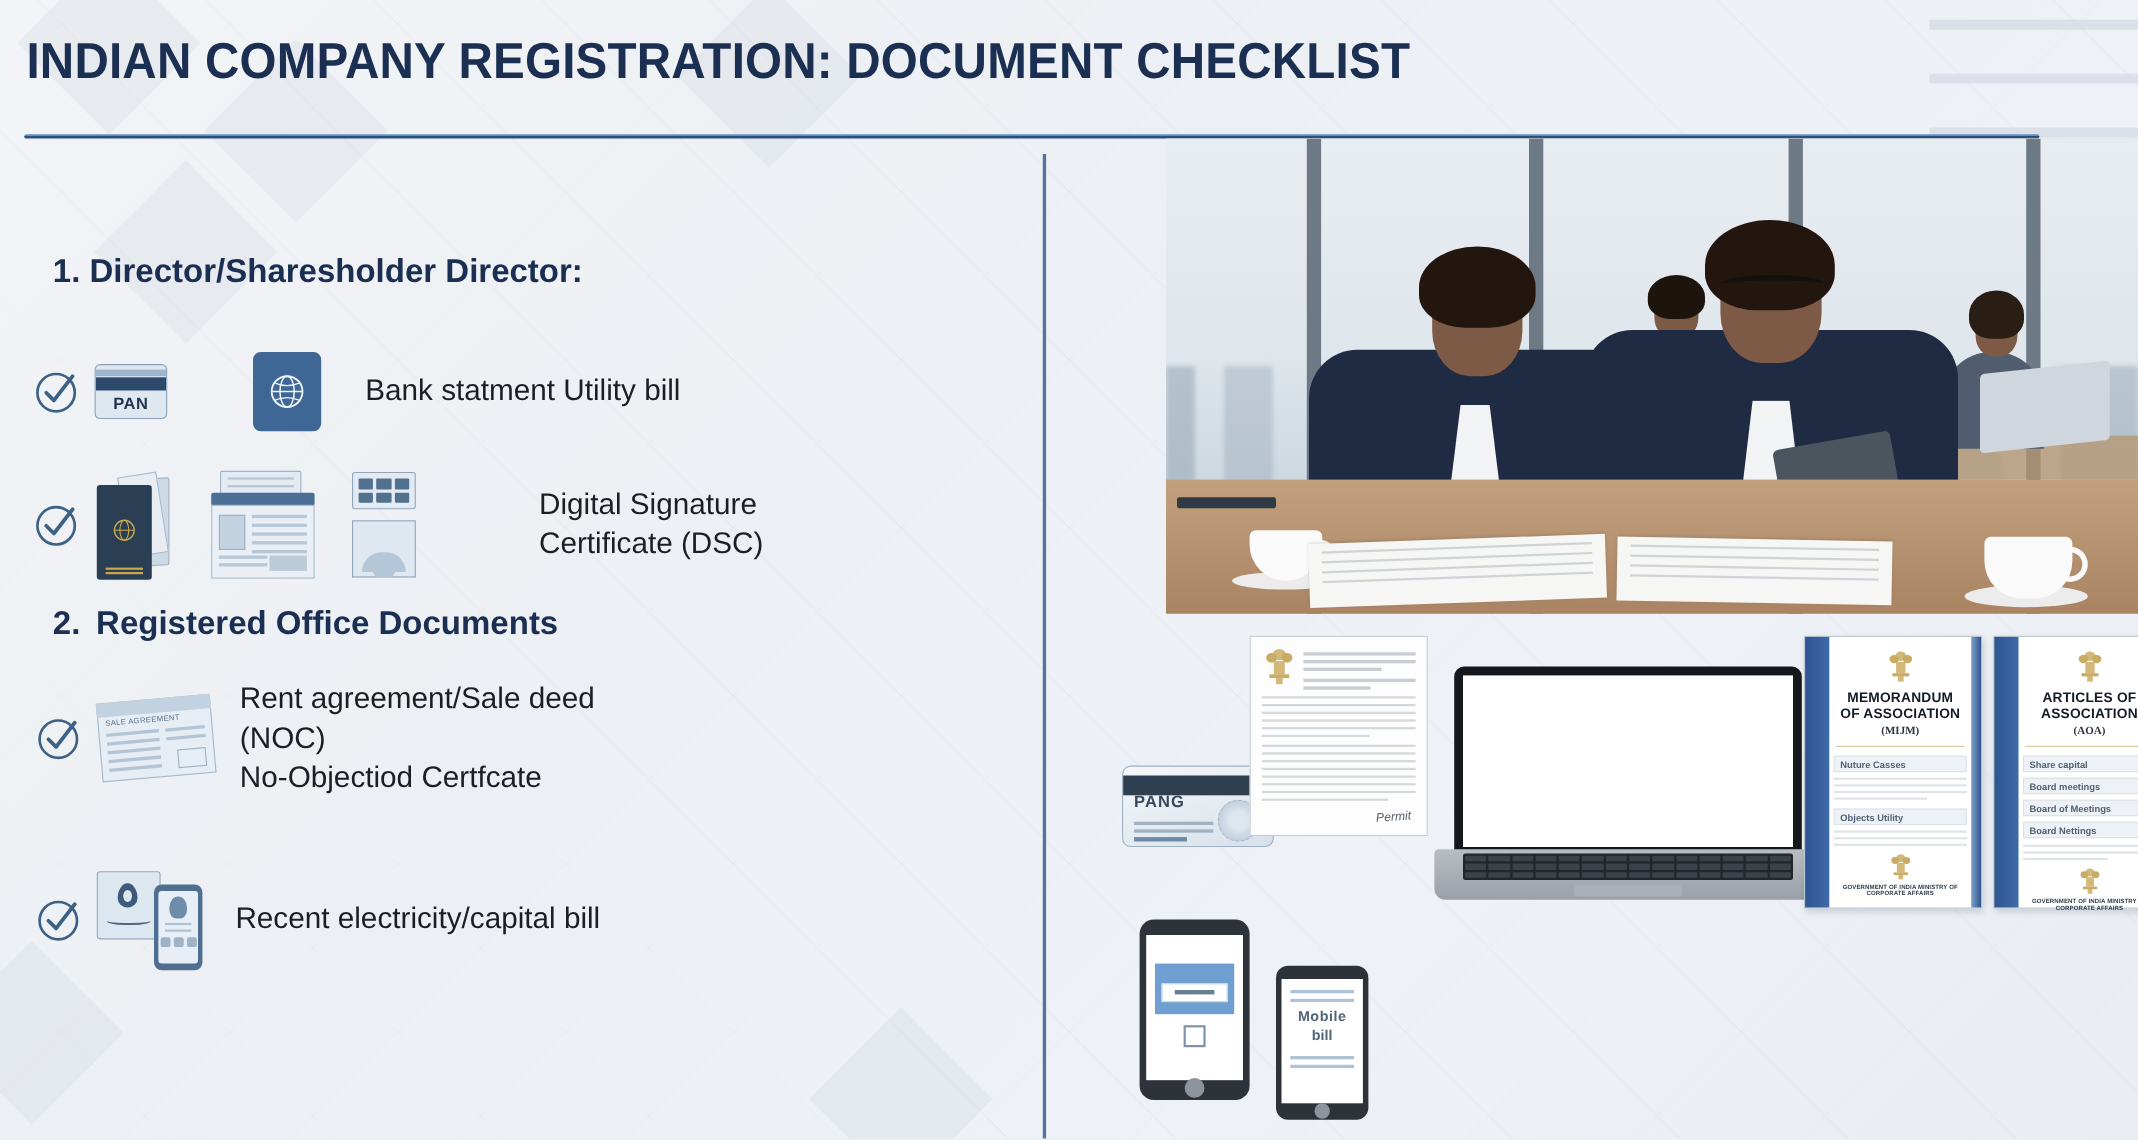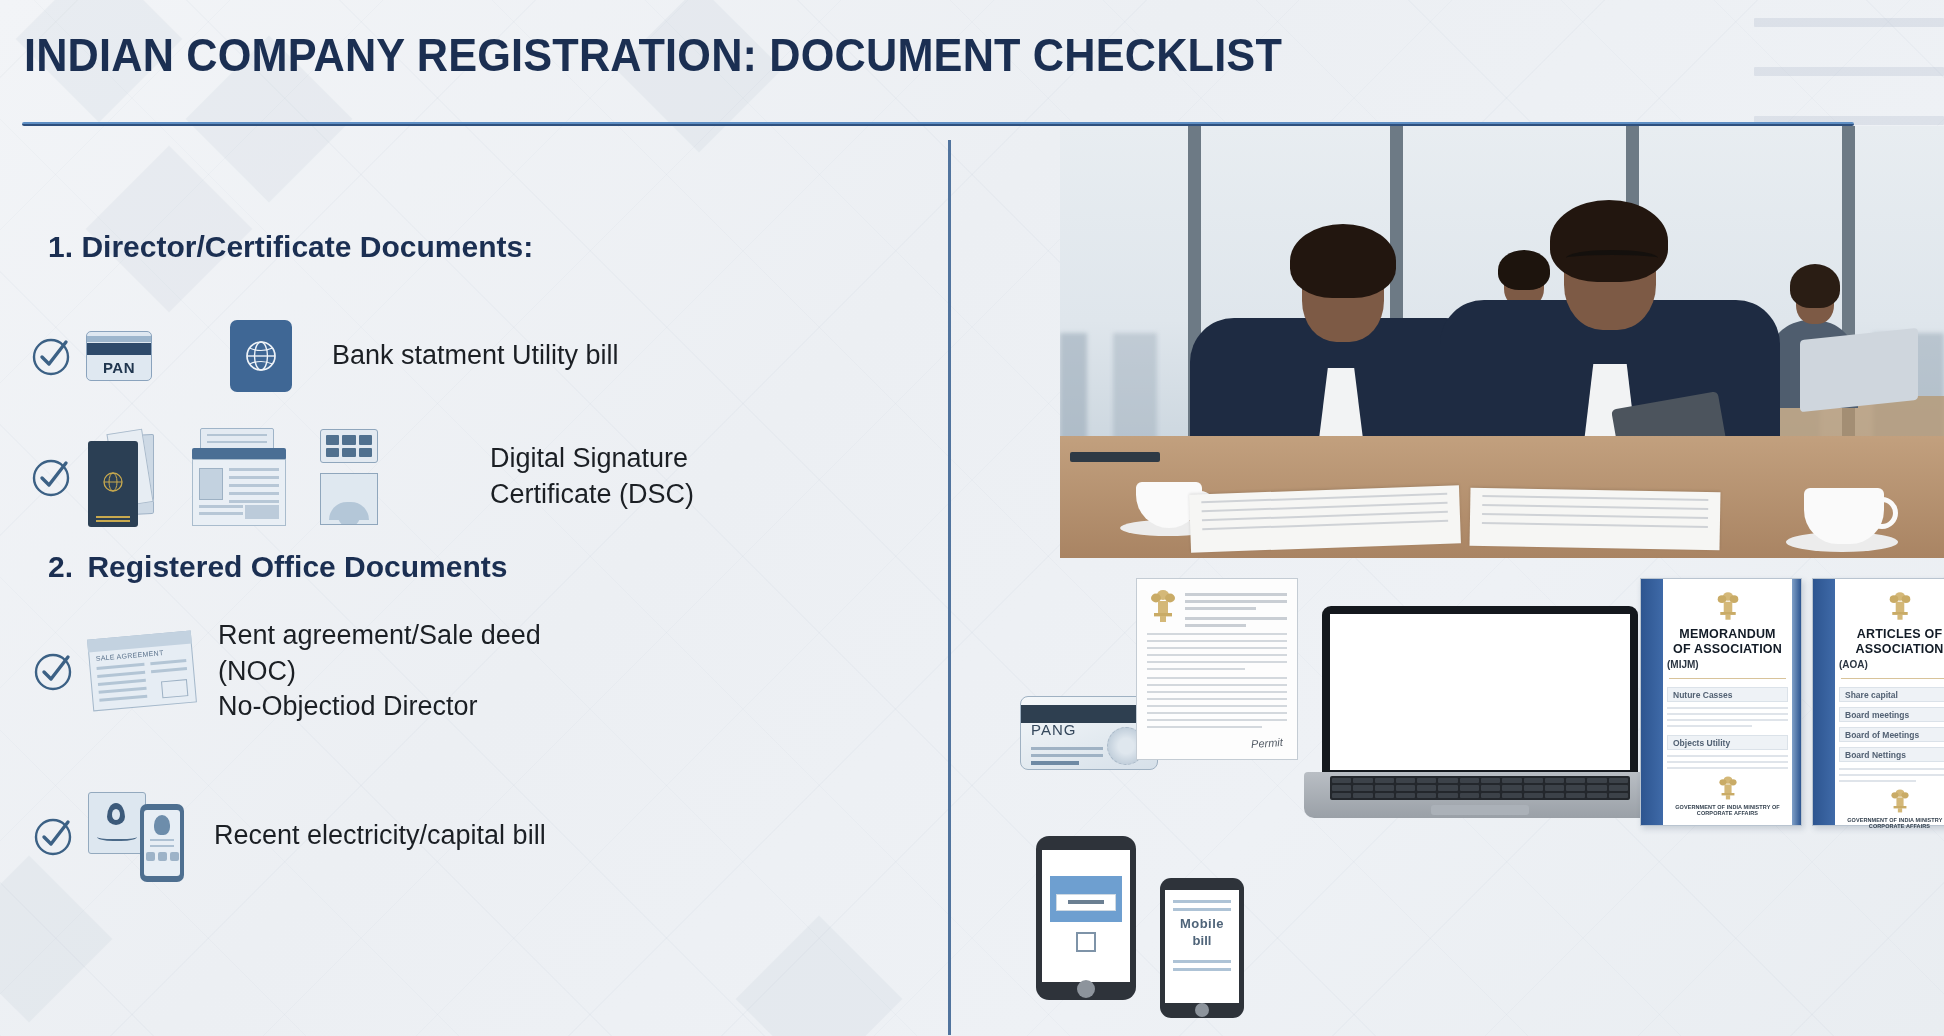--- a/index.html
+++ b/index.html
@@ -271,21 +271,21 @@
 
   
   .cluster { position:absolute; left:0px; top:452px; width:984px; height:458px; }
 
   .pan-big {
     position:absolute; left:60px; top:118px; width:138px; height:74px;
     background:linear-gradient(160deg,#f5f8fa,#d6e0e9);
     border:1.5px solid #9fb1c2; border-radius:8px; overflow:hidden;
   }
   .pan-big .mag { position:absolute; top:8px; left:0; right:0; height:18px; background:#2e3f50; }
-  .pan-big .nm { position:absolute; left:10px; top:24px; font-size:15px; font-weight:normal; color:#35485c; letter-spacing:1px; }
+  .pan-big .nm { position:absolute; left:10px; top:24px; font-size:15px; font-weight:bold; color:#35485c; letter-spacing:1px; }
   .pan-big .l1 { position:absolute; left:10px; top:50px; width:72px; height:3px; background:#9fb2c4; }
   .pan-big .l2 { position:absolute; left:10px; top:57px; width:72px; height:3px; background:#9fb2c4; }
   .pan-big .l3 { position:absolute; left:10px; top:64px; width:48px; height:4px; background:#6f8aa4; }
   .pan-big .emb {
     position:absolute; right:12px; top:30px; width:38px; height:38px; border-radius:50%;
     background:radial-gradient(circle,#dfe7ee 30%,#c3d0dc 70%);
     border:1px dashed #a9b9c8;
   }
 
   .phone-a {
@@ -346,21 +346,21 @@
     box-shadow:2px 3px 6px rgba(40,60,90,.18);
   }
   .doc-card .spine { position:absolute; left:0; top:0; bottom:0; width:22px; background:linear-gradient(to right,#2d5590,#3f6aa8); }
   .doc-card .edge { position:absolute; right:0; top:0; bottom:0; width:9px; background:linear-gradient(to left,#2d5590,#7fa0c8); }
   .doc-card .inner { position:absolute; left:26px; right:13px; top:8px; bottom:8px; }
   .doc-card .emb-top { margin:4px auto 6px; width:24px; height:30px; }
   .doc-card .dt {
     text-align:center; font-size:12.5px; font-weight:bold; color:#121b26;
     line-height:1.18; letter-spacing:.2px;
   }
-  .doc-card .ds { text-align:left; font-size:10px; font-weight:bold; color:#2b3542; margin-top:2px; }
+  .doc-card .ds { text-align:center; font-size:10px; font-weight:bold; color:#2b3542; margin-top:2px;font-family:Liberation Serif, serif; }
   .doc-card .hr { height:1px; background:#d8c39a; margin:8px 2px; }
   .doc-card .fld {
     background:#eef2f6; border:1px solid #dbe2e9; height:15px; margin-bottom:5px;
     font-size:8.5px; color:#526173; font-weight:bold; padding:2px 0 0 5px; overflow:hidden;
   }
   .doc-card .rl { height:2px; background:#dfe4ea; margin-bottom:4px; }
   .doc-card .emb-bot { margin:6px auto 3px; width:20px; height:26px; }
   .doc-card .ft { text-align:center; font-size:5.5px; color:#33404e; font-weight:bold; letter-spacing:.1px; }
 
   .emblem-art { display:block; }
@@ -386,21 +386,21 @@
 
   <div class="title">INDIAN COMPANY REGISTRATION: DOCUMENT CHECKLIST</div>
   <div class="title-rule"></div>
   <div class="vdivider"></div>
 
   <div class="left-col">
 
 
     <div class="subhead" style="top:90px;">
       <span>1.</span>
-      <span>Director/Certificate Documents:</span>
+      <span>Director/Sharesholder Director:</span>
     </div>
 
     <div class="row" style="left:30px; top:180px; align-items:center;">
       <span class="check">
         <svg width="44" height="44" viewBox="0 0 44 44">
           <circle cx="21" cy="23" r="17" fill="none" stroke="#3c6185" stroke-width="2.4"></circle>
           <path d="M12 23 L19 30 L36 8" fill="none" stroke="#3c6185" stroke-width="3.4" stroke-linecap="round" stroke-linejoin="round"></path>
         </svg>
       </span>
 
@@ -515,21 +515,21 @@
         <span class="col2">
             <i></i>
             <i></i>
           </span>
         <span class="stamp"></span>
       </span>
 
       <span class="row-text" style="margin-left:24px;">
         <span style="display:block;">Rent agreement/Sale deed</span>
         <span style="display:block;">(NOC)</span>
-        <span style="display:block;">No-Objectiod Director</span>
+        <span style="display:block;">No-Objectiod Certfcate</span>
       </span>
     </div>
 
     <div class="row" style="left:32px; top:650px; align-items:center;">
       <span class="check">
         <svg width="44" height="44" viewBox="0 0 44 44">
           <circle cx="21" cy="23" r="17" fill="none" stroke="#3c6185" stroke-width="2.4"></circle>
           <path d="M12 23 L19 30 L36 8" fill="none" stroke="#3c6185" stroke-width="3.4" stroke-linecap="round" stroke-linejoin="round"></path>
         </svg>
       </span>

